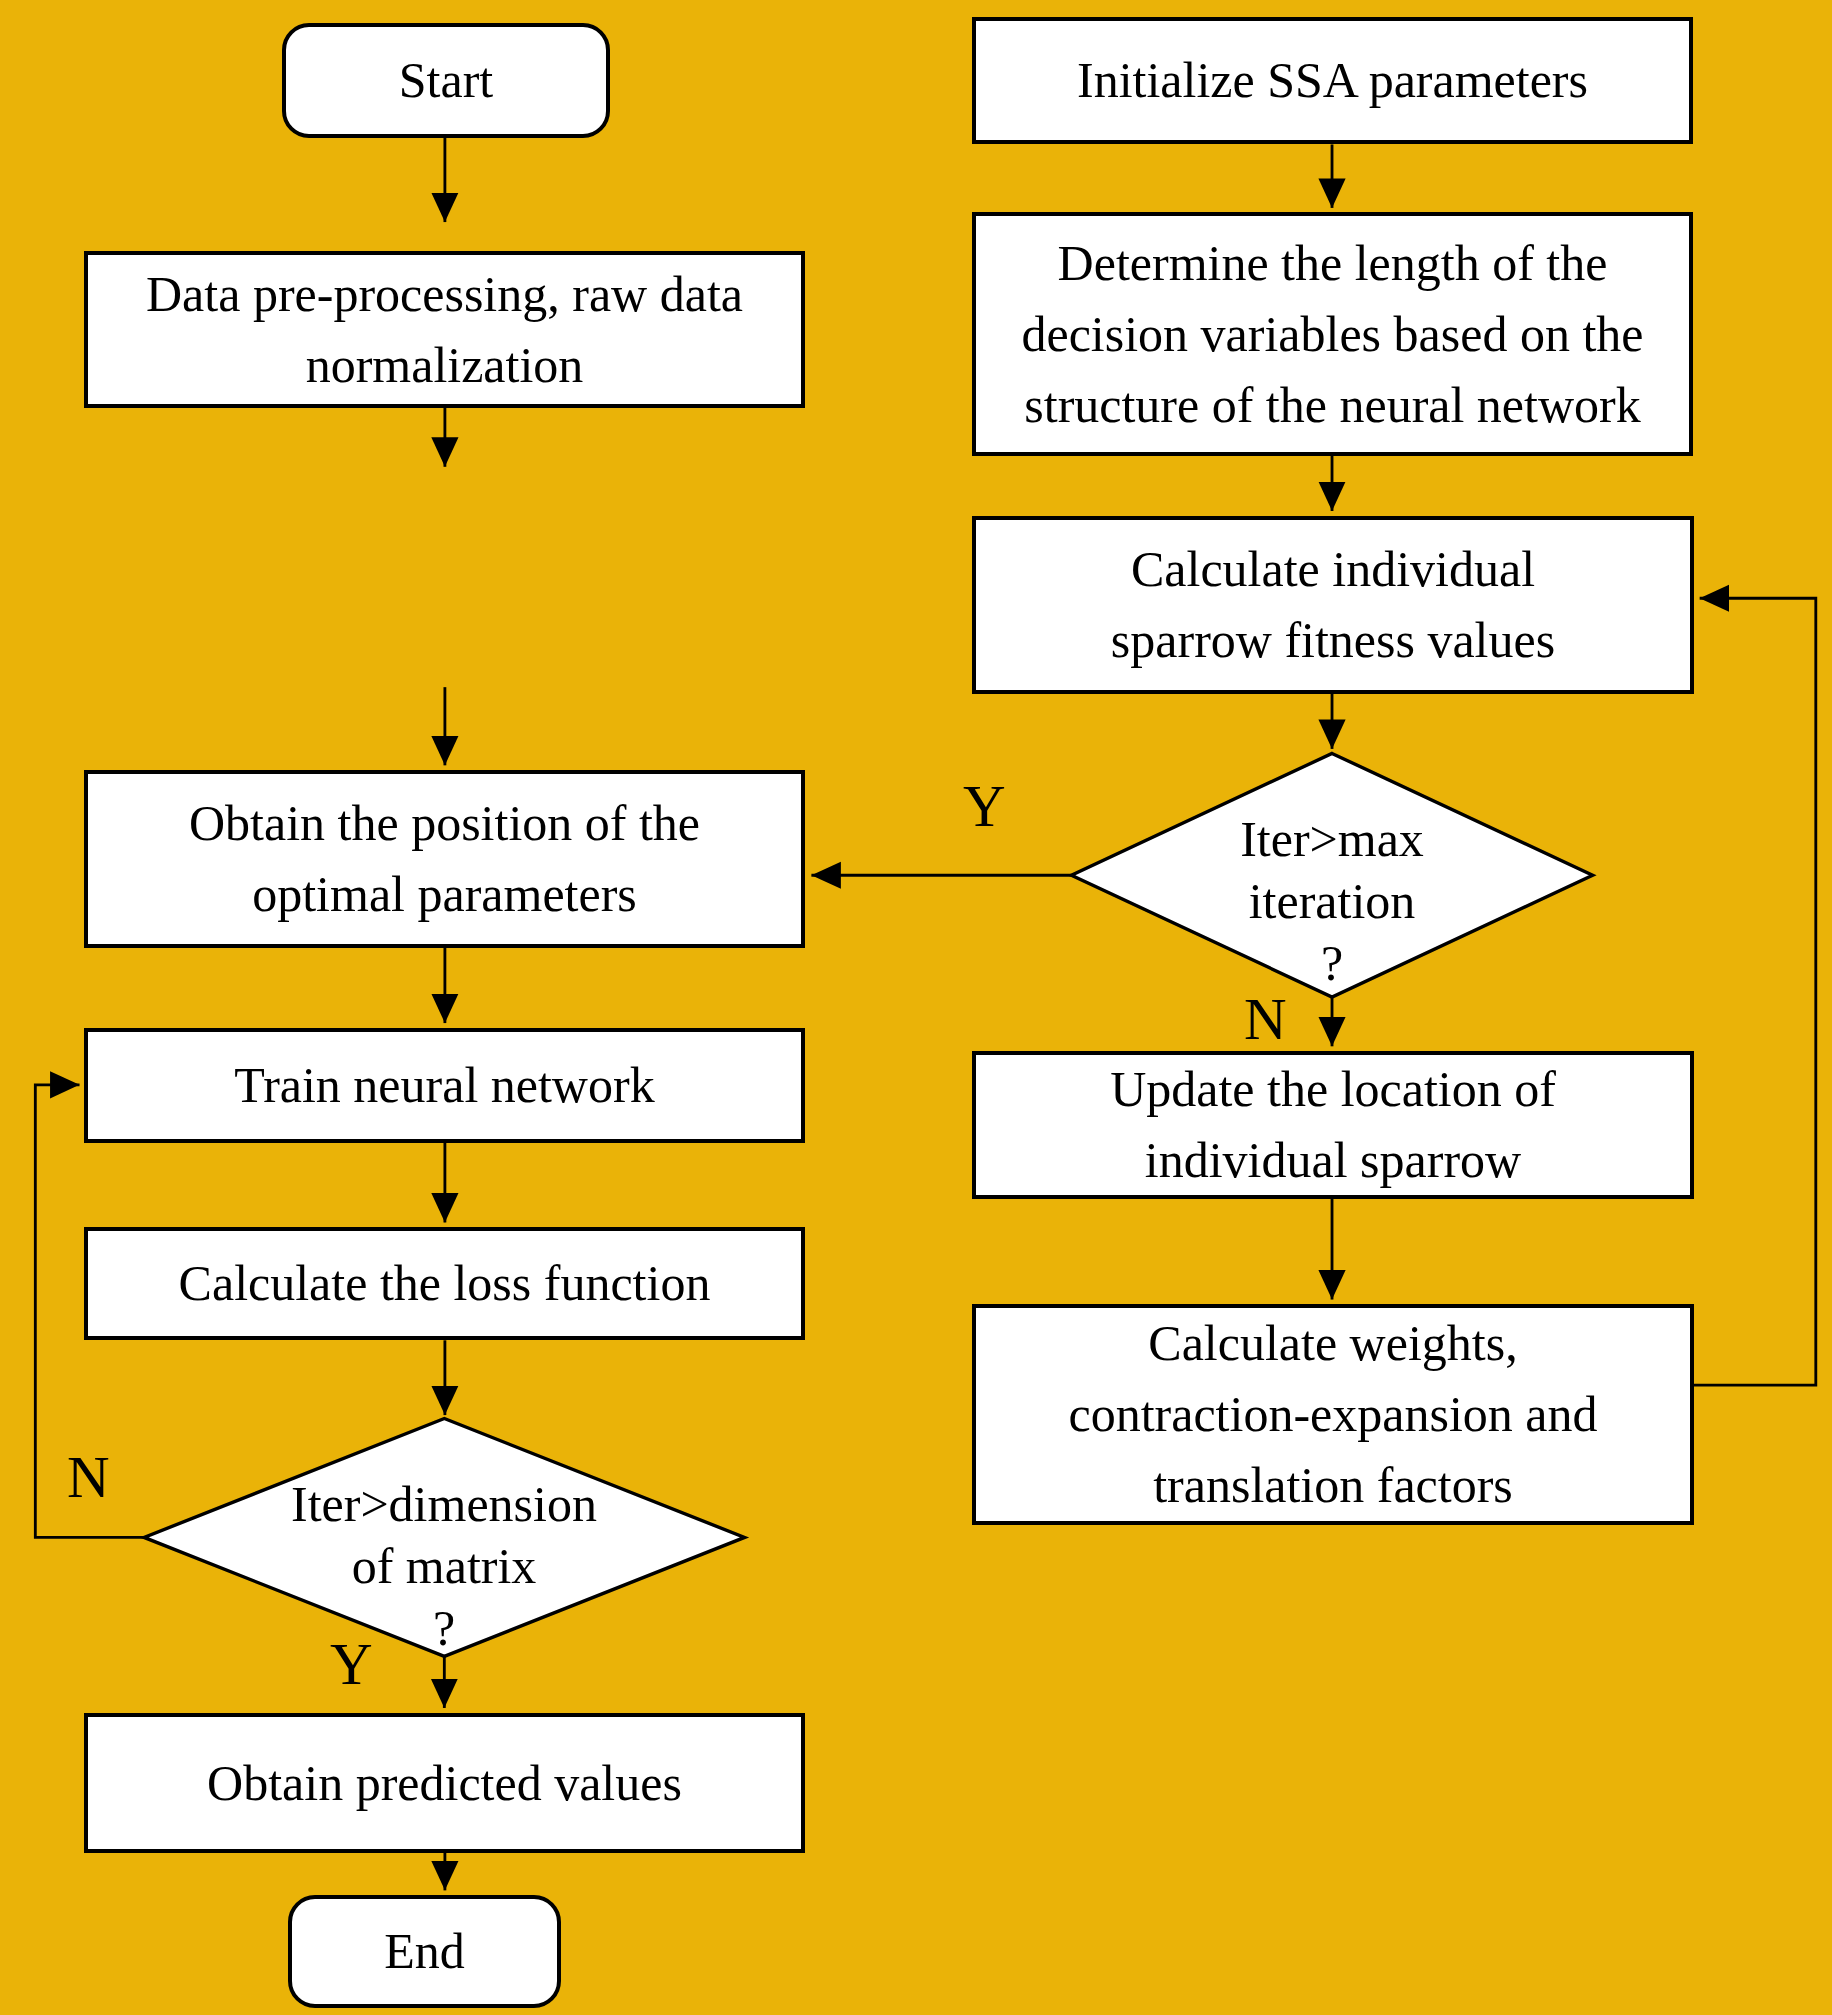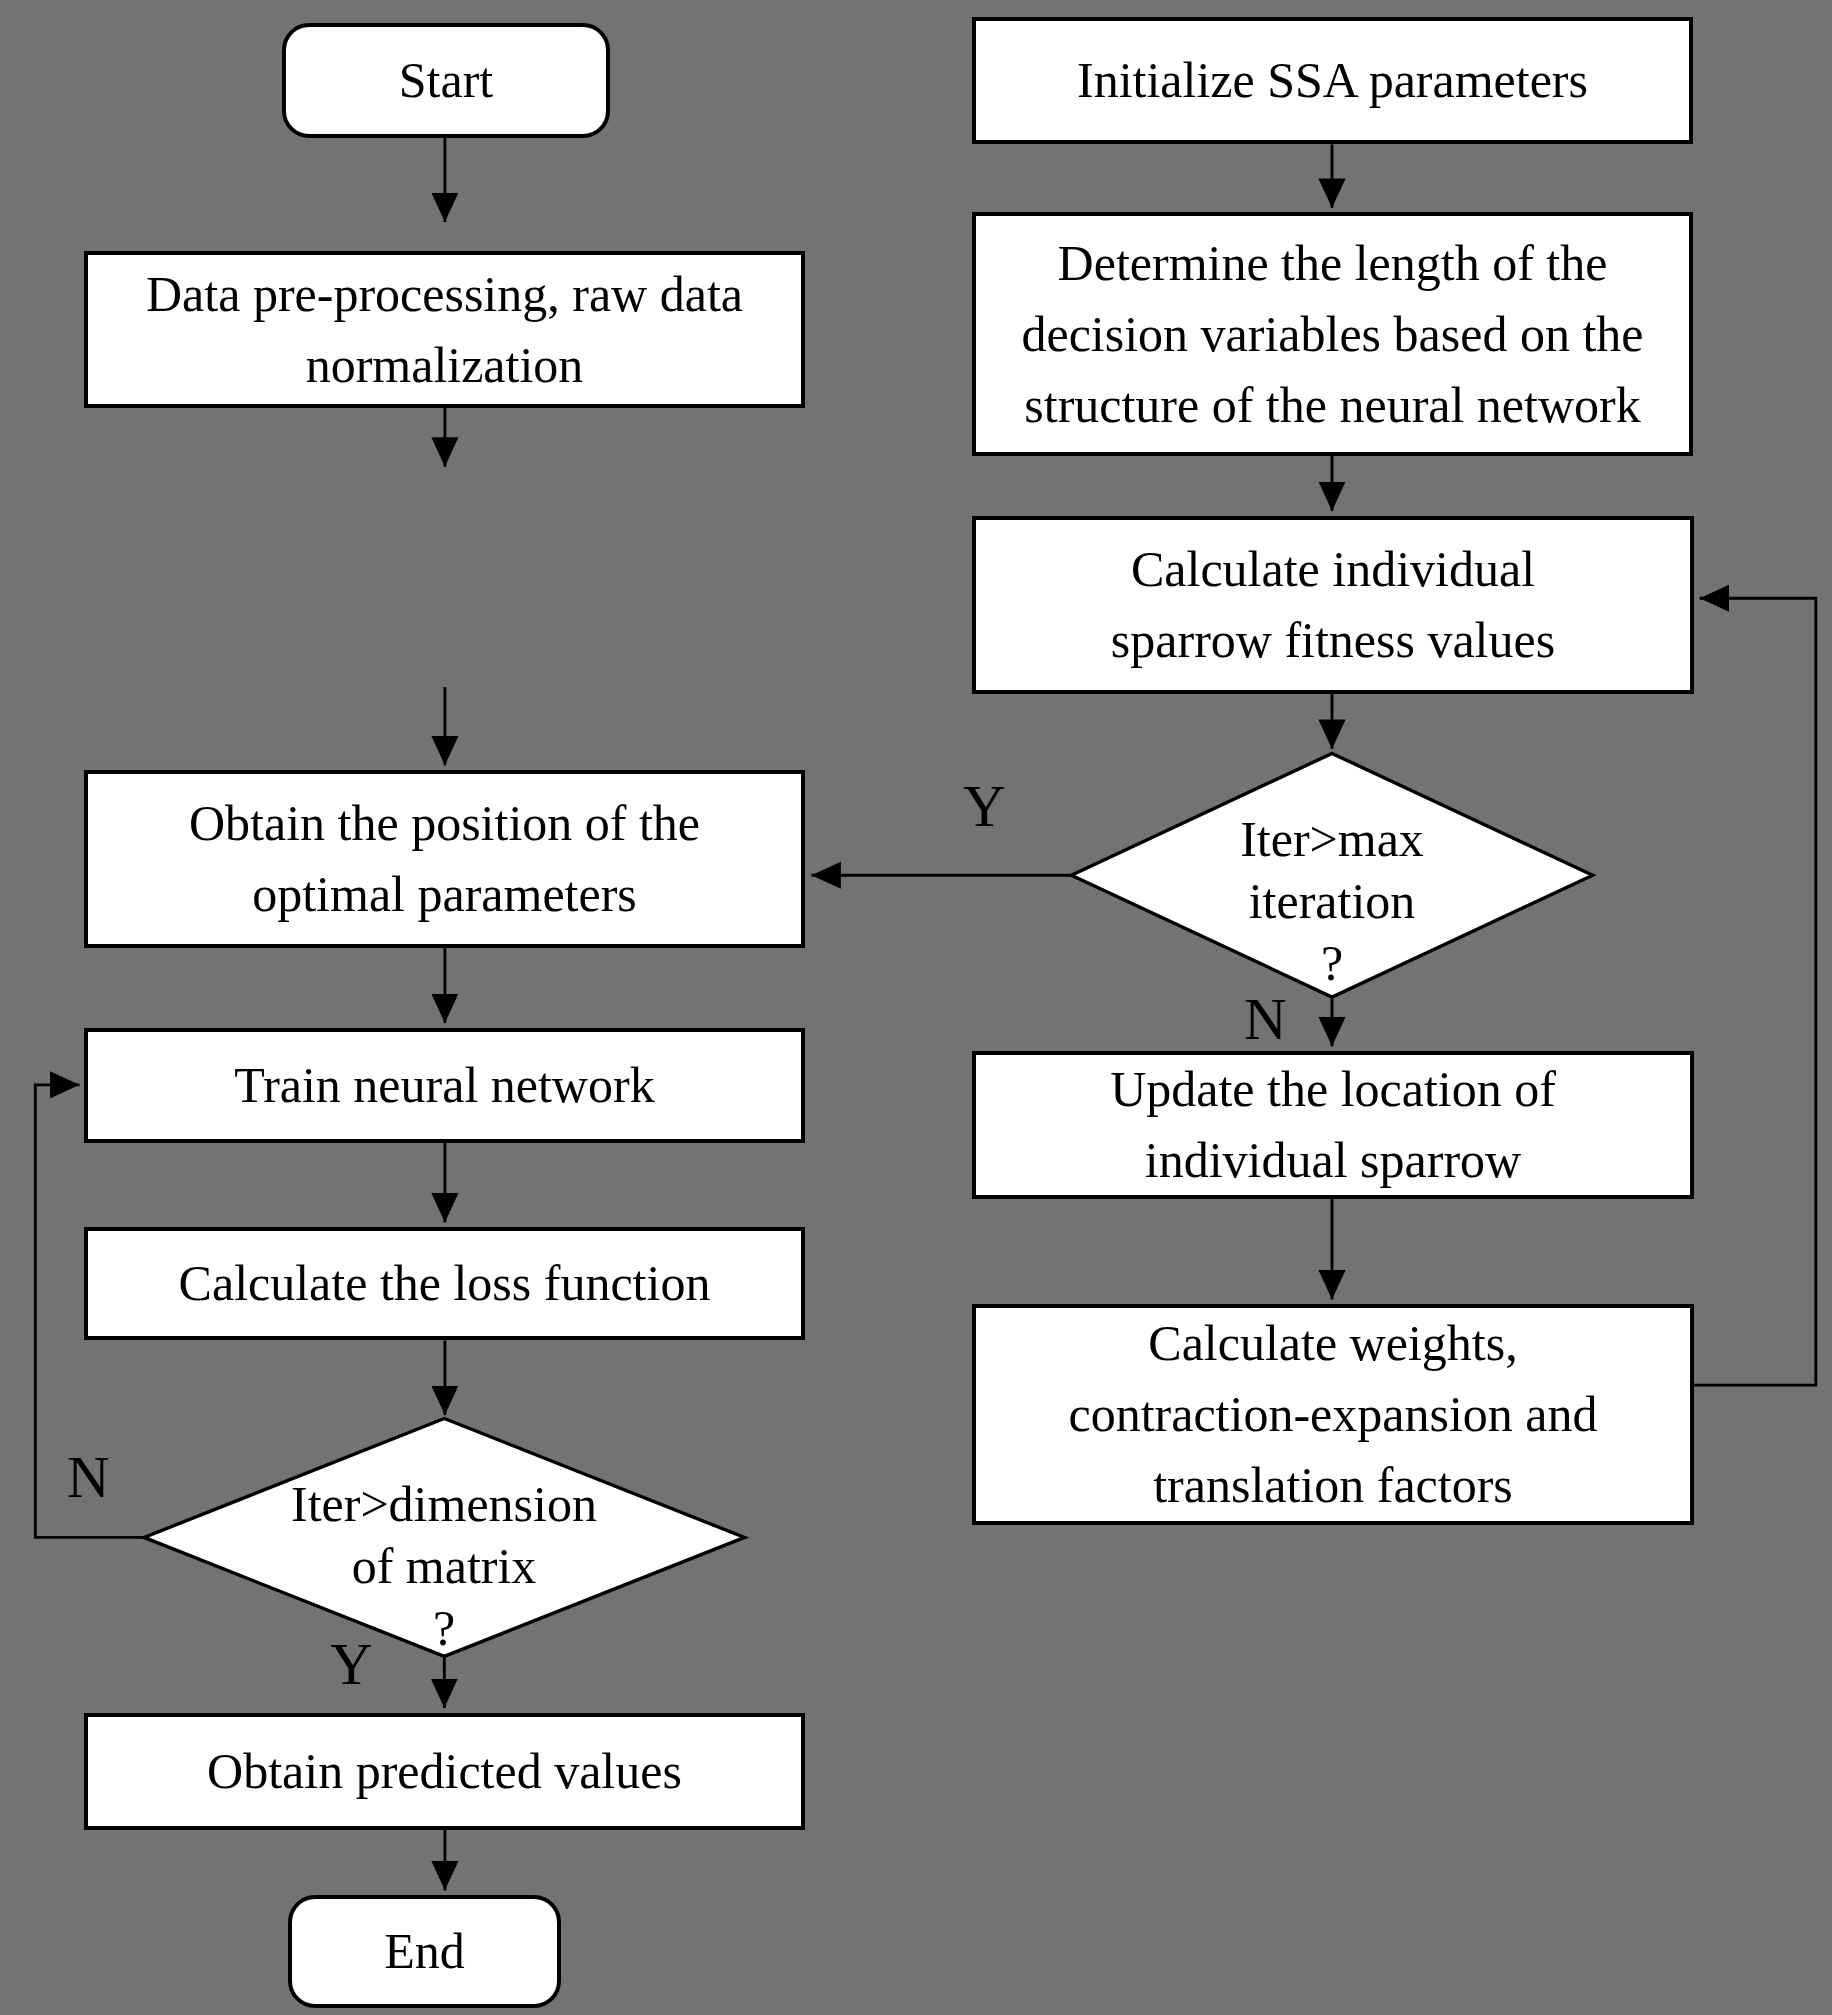--- a/index.html
+++ b/index.html
@@ -1,19 +1,19 @@
 <!DOCTYPE html>
 <html style="font-size:9px"><head>
 <meta charset="utf-8">
 <style>
   html,body{margin:0;padding:0;background:#ffffff;}
   .canvas{
     position:relative;
     width:1833px;height:2015px;
-    background:#737373;
+    background:#eab308;
     font-family:"Liberation Serif", serif;
     color:#000000;
     overflow:hidden;
   }
   .connectors{position:absolute;left:0;top:0;width:1833px;height:2015px;}
   .node{
     position:absolute;
     box-sizing:border-box;
     background:#ffffff;
     border:4px solid #000000;
@@ -88,21 +88,21 @@
   <div class="node" id="box-train" style="left:84px;top:1028px;width:721px;height:115px;">Train neural network</div>
 
   <div class="node" id="box-loss" style="left:84px;top:1227px;width:721px;height:113px;">Calculate the loss function</div>
 
   <div class="dtext" style="left:189px;top:1473px;width:510px;">
     <div>Iter&gt;dimension</div>
     <div>of matrix</div>
     <div>?</div>
   </div>
 
-  <div class="node" id="box-predicted" style="left:84px;top:1713px;width:721px;height:117px;">Obtain predicted values</div>
+  <div class="node" id="box-predicted" style="left:84px;top:1713px;width:721px;height:140px;">Obtain predicted values</div>
 
   <div class="node terminal" id="box-end" style="left:288px;top:1895px;width:273px;height:113px;">End</div>
 
   <div class="node" id="box-init-ssa" style="left:972px;top:17px;width:721px;height:127px;">Initialize SSA parameters</div>
 
   <div class="node" id="box-determine-length" style="left:972px;top:212px;width:721px;height:244px;">Determine the length of the decision variables based on the structure of the neural network</div>
 
   <div class="node" id="box-fitness" style="left:972px;top:516px;width:722px;height:178px;">Calculate individual sparrow fitness values</div>
 
   <div class="dtext" style="left:1162px;top:808px;width:340px;">

